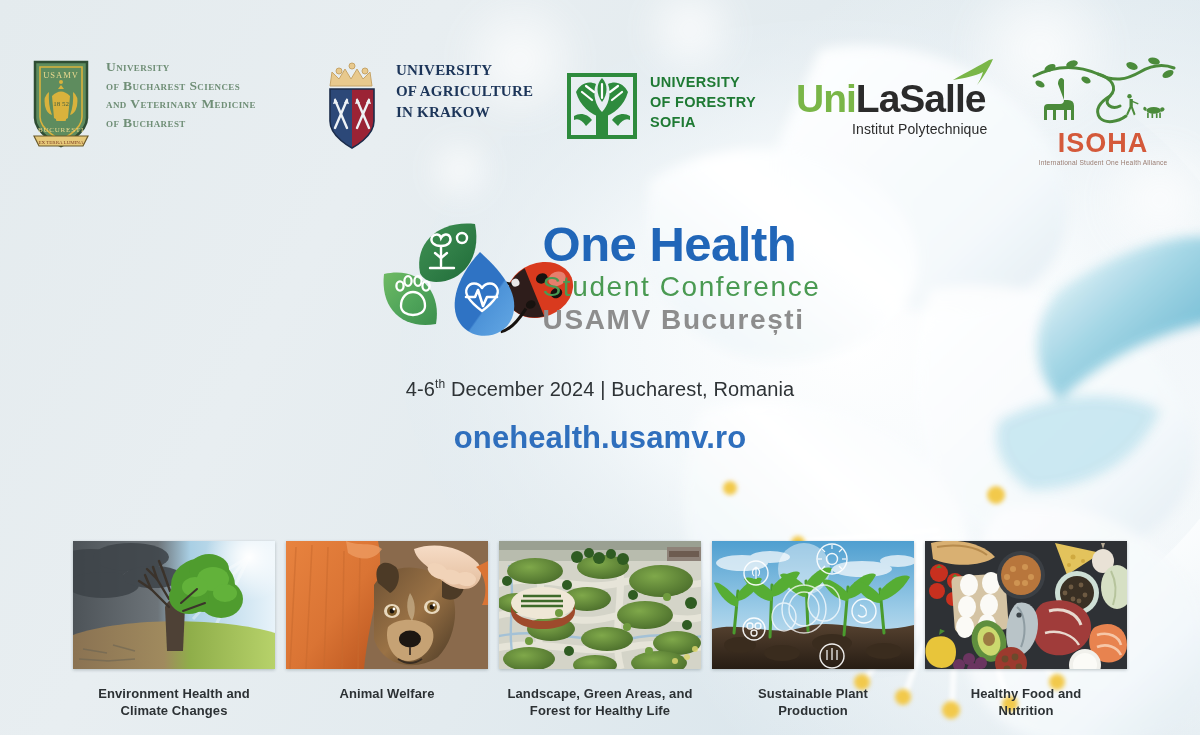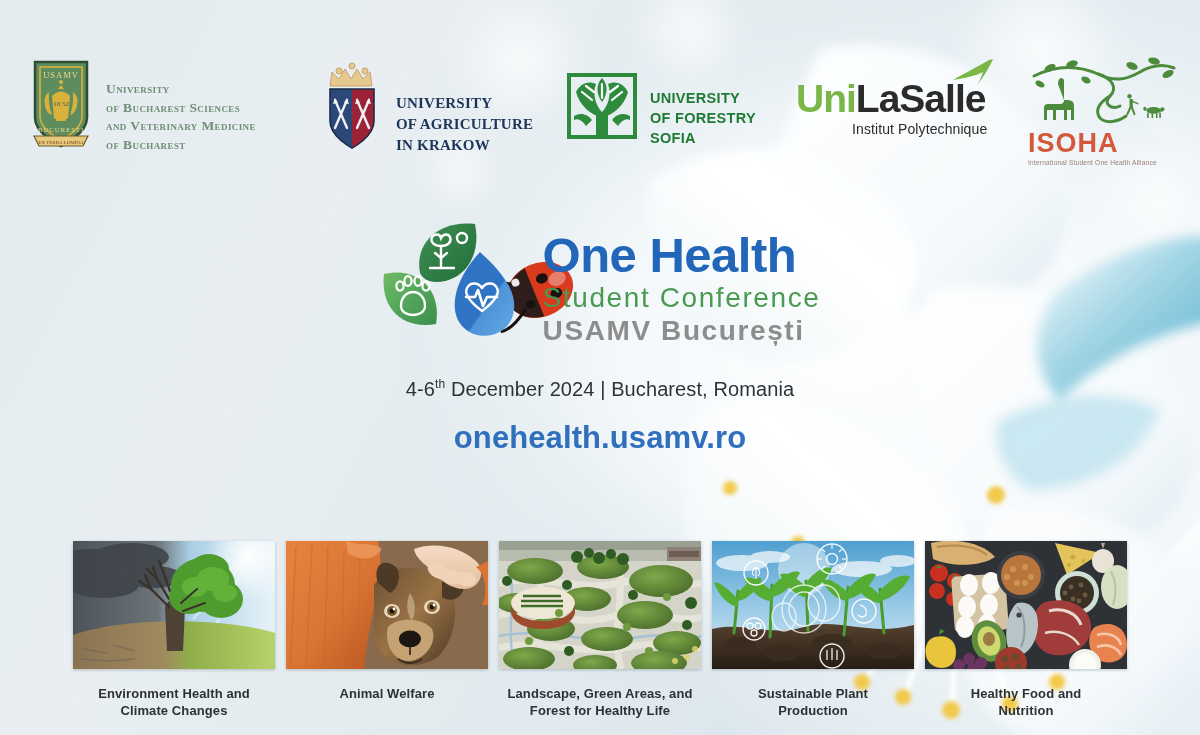--- a/index.html
+++ b/index.html
@@ -15,21 +15,21 @@
       radial-gradient(circle at 92% 56%, #ffffff 0%, #fbfdfe 12%, rgba(236,243,246,0) 42%),
       linear-gradient(118deg,#e4ebee 0%,#e8eef1 28%,#e3ebef 52%,#dce7ed 72%,#d6e3ea 100%);
   }
 
   
   .bg-photo{position:absolute;inset:0;overflow:hidden;pointer-events:none;}
   .bg-photo svg{position:absolute;right:-20px;top:-10px;width:820px;height:760px;}
 
   
   .logo-strip{position:absolute;left:0;top:46px;width:1200px;height:120px;}
-  .logo{position:absolute;display:flex;align-items:flex-end;}
+  .logo{position:absolute;display:flex;align-items:flex-start;}
   .logo-mark{flex:0 0 auto;}
   .logo-text{display:flex;flex-direction:column;justify-content:center;}
 
   
   #logo-usamv{left:30px;top:12px;}
   #logo-usamv .logo-text{margin-left:14px;color:#6f8e76;
     font-family:"Liberation Serif", serif;font-weight:700;
     font-size:13.5px;line-height:18.5px;letter-spacing:.4px;}
   .smallcaps{font-variant:small-caps;}
 
@@ -45,27 +45,27 @@
     font-weight:700;font-size:14.5px;line-height:20px;letter-spacing:.3px;}
 
   
   #logo-unilasalle{left:796px;top:32px;flex-direction:column;align-items:flex-start;}
   .uls-word{font-size:39px;font-weight:700;line-height:42px;letter-spacing:-1px;}
   .uls-uni{color:#7ab648;}
   .uls-lasalle{color:#2b2b2b;}
   .uls-sub{color:#2b2b2b;font-size:14px;font-weight:400;margin-top:1px;margin-left:56px;letter-spacing:.1px;}
 
   
-  #logo-isoha{left:1028px;top:4px;flex-direction:column;align-items:flex-start;}
+  #logo-isoha{left:1028px;top:4px;flex-direction:column;align-items:center;}
   .isoha-word{color:#d4593a;font-size:27px;font-weight:700;letter-spacing:1px;line-height:27px;margin-top:-2px;}
   .isoha-sub{color:#9a7d72;font-size:6.6px;letter-spacing:.2px;margin-top:2px;}
 
   
   .center{position:absolute;left:0;top:218px;width:1200px;}
-  .title-row{display:flex;justify-content:center;align-items:flex-end;gap:18px;}
+  .title-row{display:flex;justify-content:center;align-items:flex-start;gap:18px;}
   .oh-icon{flex:0 0 auto;}
   .titles{display:flex;flex-direction:column;}
   .t-main{color:#2166b8;font-size:49px;font-weight:700;line-height:52px;letter-spacing:-.5px;}
   .t-sub{color:#4a9a52;font-size:28px;font-weight:400;line-height:33px;letter-spacing:1.6px;}
   .t-sub2{color:#8d8d8d;font-size:28px;font-weight:700;line-height:33px;letter-spacing:1.6px;}
 
   .date-line{text-align:center;color:#2e3336;font-size:20px;margin-top:30px;letter-spacing:.1px;}
   .date-line sup{font-size:12px;vertical-align:super;}
   .url-line{text-align:center;color:#2f6fbd;font-size:31px;font-weight:700;margin-top:19px;letter-spacing:.1px;}
 

